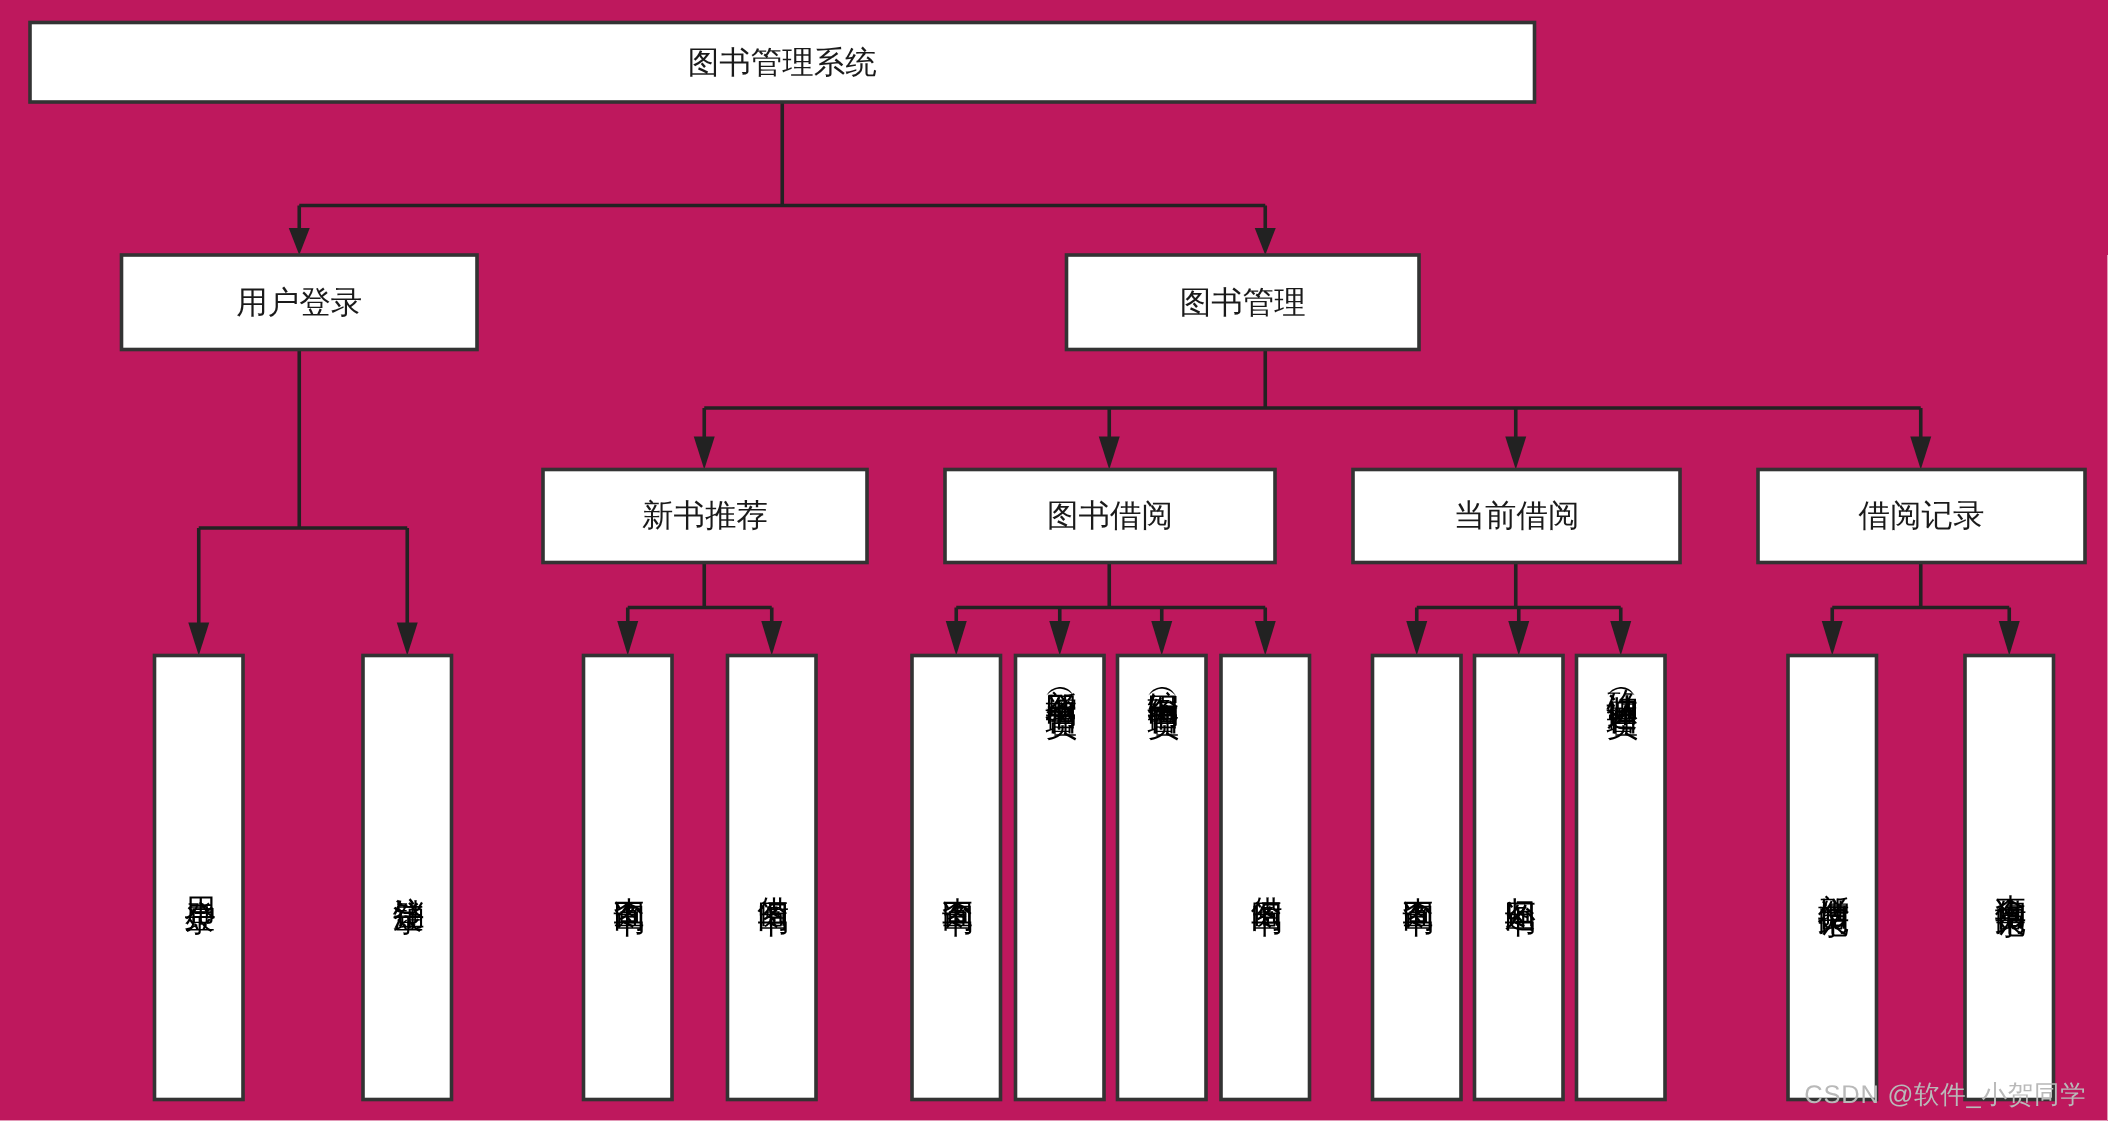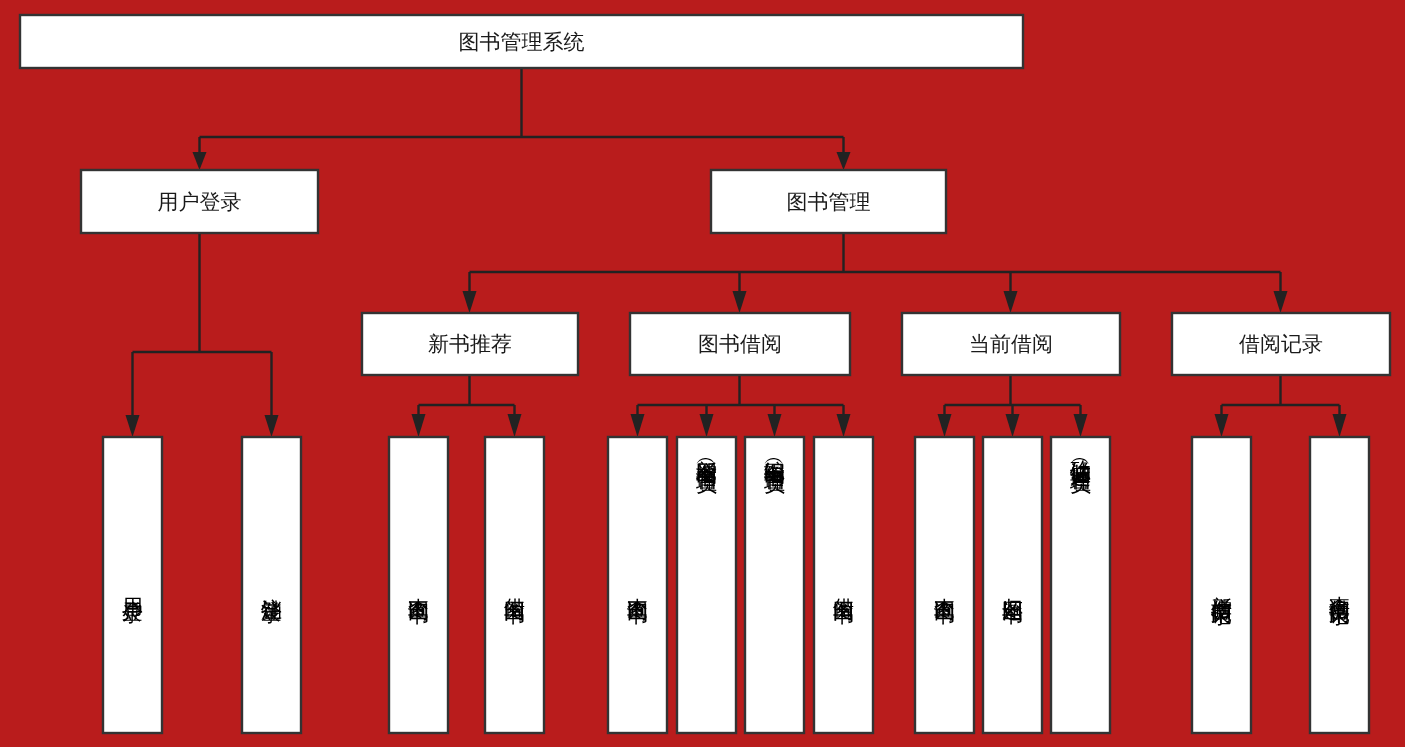--- a/index.html
+++ b/index.html
@@ -8,21 +8,21 @@
     padding: 0;
     background: #ffffff;
   }
   body {
     font-family: "Liberation Sans", "DejaVu Sans", sans-serif;
   }
   #diagram-root {
     position: relative;
     width: 1405px;
     height: 747px;
-    background: #b91c1c;
+    background: #be185d;
     overflow: hidden;
   }
   svg#tree-svg {
     position: absolute;
     top: 0;
     left: 0;
     width: 1405px;
     height: 747px;
     display: block;
   }
@@ -269,14 +269,15 @@
       </div>
     </foreignObject>
     <foreignObject x="1310" y="437" width="59" height="296">
       <div xmlns="http://www.w3.org/1999/xhtml" style="width:59px;height:296px;display:flex;align-items:center;justify-content:center;">
         <span class="node-label-v">查询借阅记录</span>
       </div>
     </foreignObject>
 
   </svg>
 
+  <div class="watermark">CSDN @软件_小贺同学</div>
 
 </div>
 
 </body></html>

